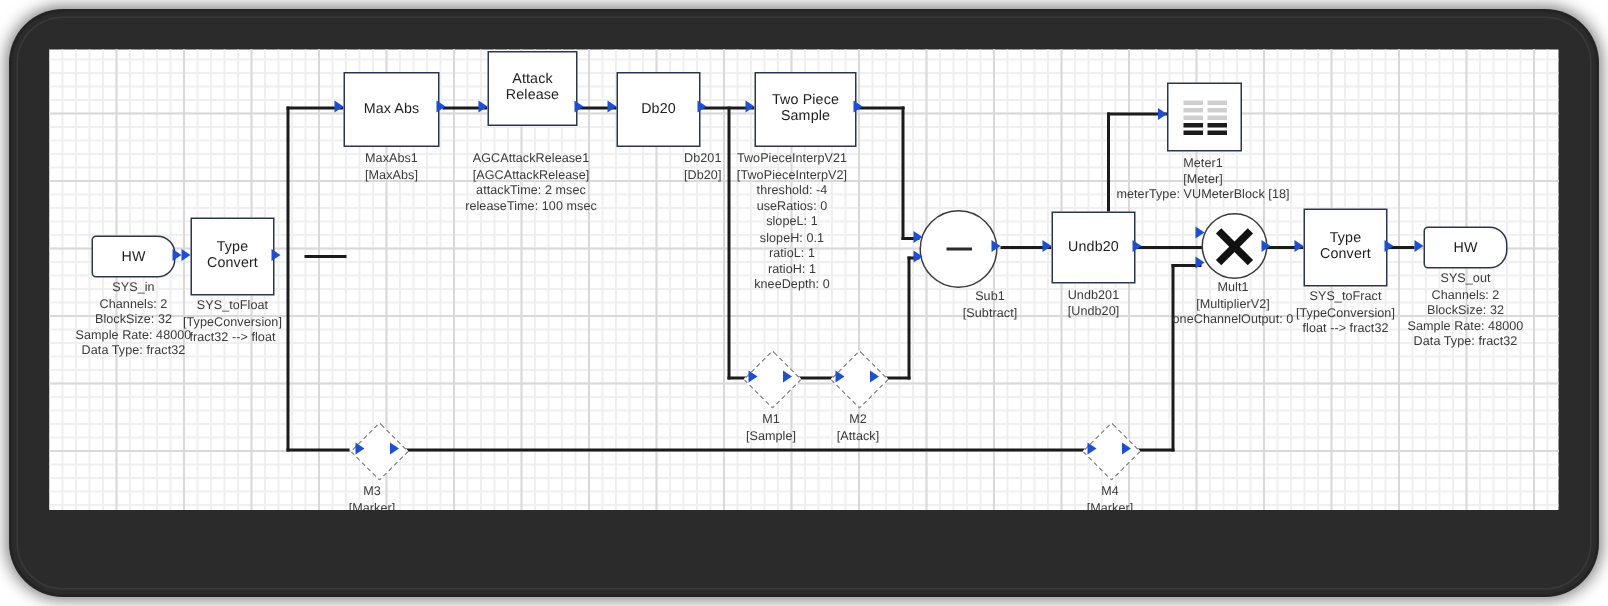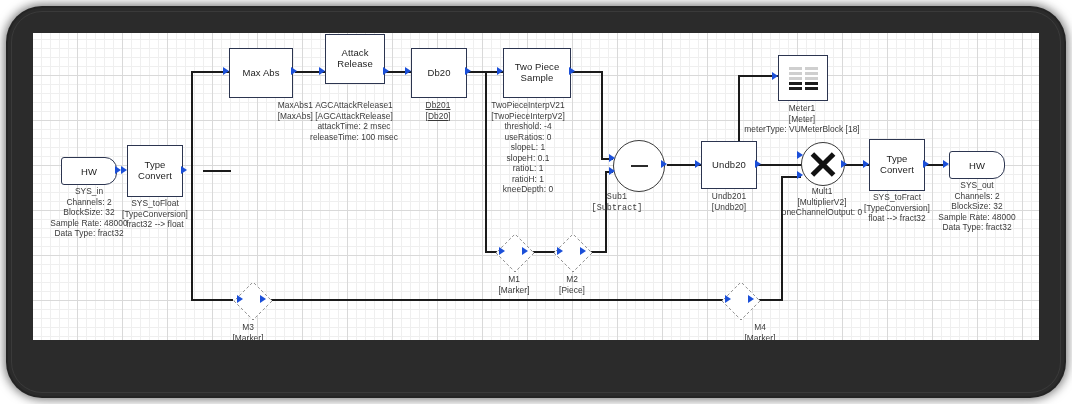--- a/index.html
+++ b/index.html
@@ -130,40 +130,40 @@
       <div class="port out" style="left:148px;top:133px;"></div>
       <div class="caption" style="left:64px;top:165px;width:116px;">SYS_toFloat
 [TypeConversion]
 fract32 --&gt; float</div>
     </div>
 
     <div class="node">
       <div class="boxshape" style="left:196px;top:15px;width:62px;height:48px;">Max Abs</div>
       <div class="port in" style="left:190px;top:34px;"></div>
       <div class="port out" style="left:258px;top:34px;"></div>
-      <div class="caption" style="left:176px;top:67px;width:104px;text-align:right;">MaxAbs1
+      <div class="caption" style="left:176px;top:67px;width:104px;text-align:center;">MaxAbs1
 [MaxAbs]</div>
     </div>
 
     <div class="node">
       <div class="boxshape" style="left:292px;top:1px;width:58px;height:48px;">Attack
 Release</div>
       <div class="port in" style="left:286px;top:34px;"></div>
       <div class="port out" style="left:350px;top:34px;"></div>
       <div class="caption" style="left:254px;top:67px;width:134px;">AGCAttackRelease1
 [AGCAttackRelease]
 attackTime: 2 msec
 releaseTime: 100 msec</div>
     </div>
 
     <div class="node">
       <div class="boxshape" style="left:378px;top:15px;width:54px;height:48px;">Db20</div>
       <div class="port in" style="left:372px;top:34px;"></div>
       <div class="port out" style="left:432px;top:34px;"></div>
-      <div class="caption" style="left:362px;top:67px;width:86px;text-align:center;text-decoration:underline;">Db201
+      <div class="caption" style="left:362px;top:67px;width:86px;text-align:right;">Db201
 [Db20]</div>
     </div>
 
     <div class="node">
       <div class="boxshape" style="left:470px;top:15px;width:66px;height:48px;">Two Piece
 Sample</div>
       <div class="port in" style="left:464px;top:34px;"></div>
       <div class="port out" style="left:536px;top:34px;"></div>
       <div class="caption" style="left:430px;top:67px;width:130px;">TwoPieceInterpV21
 [TwoPieceInterpV2]
@@ -176,21 +176,21 @@
 kneeDepth: 0</div>
     </div>
 
     <div class="node">
       <div class="circleshape" style="left:580px;top:107px;width:50px;height:50px;">
         <div class="minus"></div>
       </div>
       <div class="port in" style="left:576px;top:121px;"></div>
       <div class="port in" style="left:576px;top:134px;"></div>
       <div class="port out" style="left:628px;top:127px;"></div>
-      <div class="caption" style="left:544px;top:159px;width:80px;font-family:Liberation Mono, monospace;">Sub1
+      <div class="caption" style="left:587px;top:159px;width:80px;">Sub1
 [Subtract]</div>
     </div>
 
     <div class="node">
       <div class="boxshape" style="left:668px;top:108px;width:54px;height:46px;">Undb20</div>
       <div class="port in" style="left:662px;top:127px;"></div>
       <div class="port out" style="left:722px;top:127px;"></div>
       <div class="caption" style="left:650px;top:158px;width:92px;text-align:center;">Undb201
 [Undb20]</div>
     </div>
@@ -253,41 +253,41 @@
 BlockSize: 32
 Sample Rate: 48000
 Data Type: fract32</div>
     </div>
 
     <div class="node">
       <div class="diamond" style="left:468px;top:206px;"></div>
       <div class="port in" style="left:466px;top:214px;"></div>
       <div class="port out" style="left:489px;top:214px;"></div>
       <div class="caption" style="left:441px;top:241px;width:80px;">M1
-[Marker]</div>
+[Sample]</div>
     </div>
 
     <div class="node">
       <div class="diamond" style="left:526px;top:206px;"></div>
       <div class="port in" style="left:524px;top:214px;"></div>
       <div class="port out" style="left:547px;top:214px;"></div>
       <div class="caption" style="left:499px;top:241px;width:80px;">M2
-[Piece]</div>
+[Attack]</div>
     </div>
 
     <div class="node">
       <div class="diamond" style="left:206px;top:254px;"></div>
       <div class="port in" style="left:204px;top:262px;"></div>
       <div class="port out" style="left:227px;top:262px;"></div>
       <div class="caption" style="left:179px;top:289px;width:72px;">M3
 [Marker]</div>
     </div>
 
     <div class="node">
       <div class="diamond" style="left:694px;top:254px;"></div>
       <div class="port in" style="left:692px;top:262px;"></div>
       <div class="port out" style="left:715px;top:262px;"></div>
-      <div class="caption" style="left:667px;top:289px;width:80px;padding-left:20px;">M4
+      <div class="caption" style="left:667px;top:289px;width:80px;">M4
 [Marker]</div>
     </div>
 
   </div>
 </div>
 
 </body></html>

